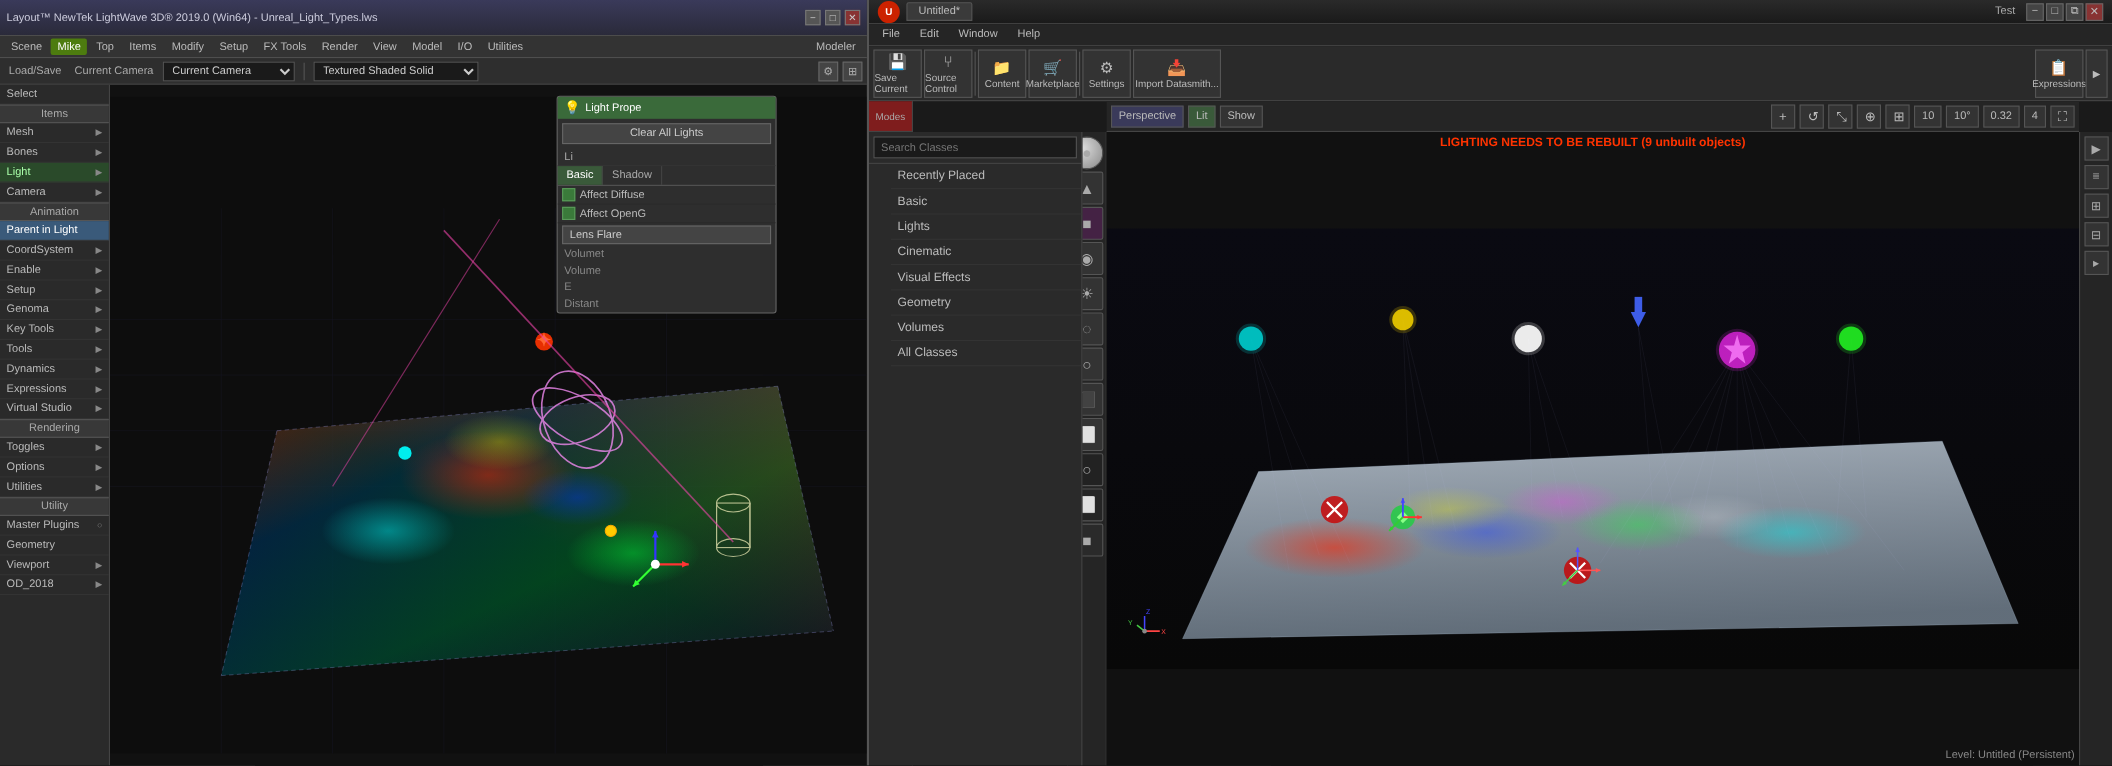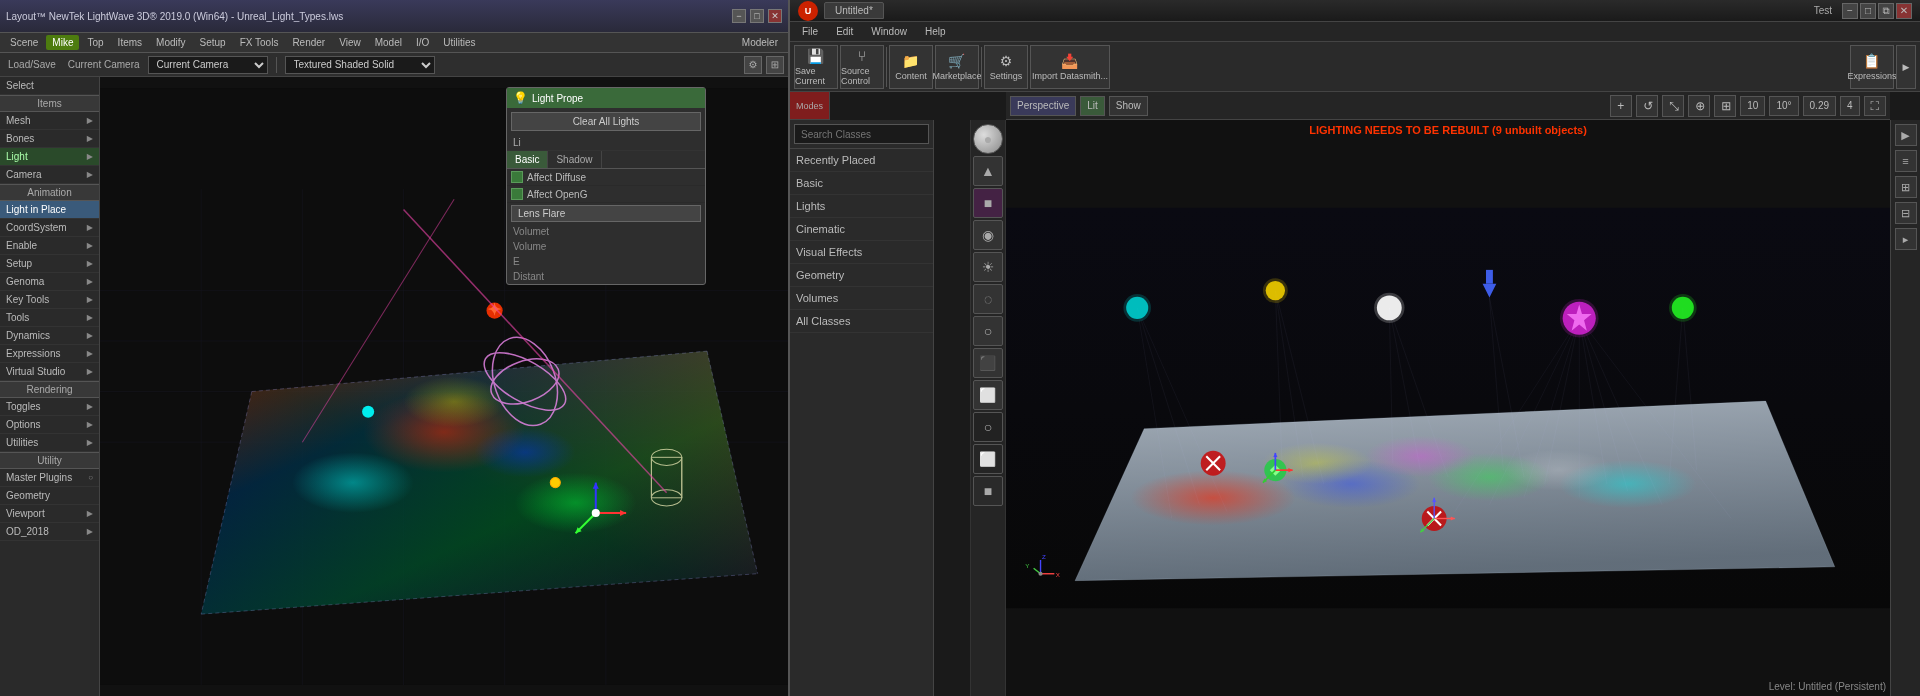--- a/index.html
+++ b/index.html
@@ -402,20 +402,21 @@
       height: 20px;
     }
     .ue-place-item {
       padding: 5px 6px;
       font-size: 11px;
       color: #bbb;
       cursor: pointer;
       border-bottom: 1px solid #333;
       display: flex;
       align-items: center;
+      margin-left: 20px;
     }
 
     
     .ue-icons-strip {
       position: absolute;
       left: 220px;
       top: 92px;
       width: 36px;
       bottom: 0;
       background: #252525;
@@ -516,21 +517,21 @@
         <span>Light</span>
           <span class="arrow">▶</span>
       </div>
       <div class="lw-sidebar-item">
         <span>Camera</span>
           <span class="arrow">▶</span>
       </div>
 
       <div class="lw-section-header">Animation</div>
       <div class="lw-sidebar-item active">
-        <span>Light in Place</span>
+        <span>Parent in Light</span>
       </div>
       <div class="lw-sidebar-item">
         <span>CoordSystem</span>
           <span class="arrow">▶</span>
       </div>
       <div class="lw-sidebar-item">
         <span>Enable</span>
           <span class="arrow">▶</span>
       </div>
       <div class="lw-sidebar-item">
@@ -800,21 +801,21 @@
 
     <div class="ue-toolbar-btn" style="width:20px;min-width:20px;">
       <span>▶</span>
     </div>
   </div>
 
   <div style="position:absolute;left:0;top:92px;width:40px;height:28px;background:#7f1d1d;border-bottom:1px solid #444;border-right:1px solid #444;display:flex;align-items:center;justify-content:center;z-index:6;">
     <span style="font-size:9px;color:#aaa;">Modes</span>
   </div>
 
-  <div class="ue-place-panel" style="top:120px;left:0;width:144px;">
+  <div class="ue-place-panel" style="top:120px;left:0;width:194px;">
     <div class="ue-place-search">
       <input type="text" placeholder="Search Classes" style="">
     </div>
     <div class="ue-place-item">Recently Placed</div>
     <div class="ue-place-item">Basic</div>
     <div class="ue-place-item">Lights</div>
     <div class="ue-place-item">Cinematic</div>
     <div class="ue-place-item">Visual Effects</div>
     <div class="ue-place-item">Geometry</div>
     <div class="ue-place-item">Volumes</div>
@@ -848,21 +849,21 @@
     </div>
     <div style="flex:1"></div>
 
     <div class="ue-sec-btn" style="width:22px;height:22px;font-size:12px;">+</div>
     <div class="ue-sec-btn" style="width:22px;height:22px;font-size:12px;">↺</div>
     <div class="ue-sec-btn" style="width:22px;height:22px;font-size:12px;">⤡</div>
     <div class="ue-sec-btn" style="width:22px;height:22px;font-size:12px;">⊕</div>
     <div class="ue-sec-btn" style="width:22px;height:22px;font-size:12px;">⊞</div>
     <div class="ue-sec-btn">10</div>
     <div class="ue-sec-btn">10°</div>
-    <div class="ue-sec-btn">0.29</div>
+    <div class="ue-sec-btn">0.32</div>
     <div class="ue-sec-btn">4</div>
     <div class="ue-sec-btn" style="font-size:12px;">⛶</div>
   </div>
 
   <div class="ue-viewport-container" style="left:216px;top:120px;right:30px;">
 
     <div class="ue-warning">LIGHTING NEEDS TO BE REBUILT (9 unbuilt objects)</div>
 
     <svg class="scene-svg" viewBox="0 0 1280 580" preserveAspectRatio="xMidYMid meet">
       <defs>

